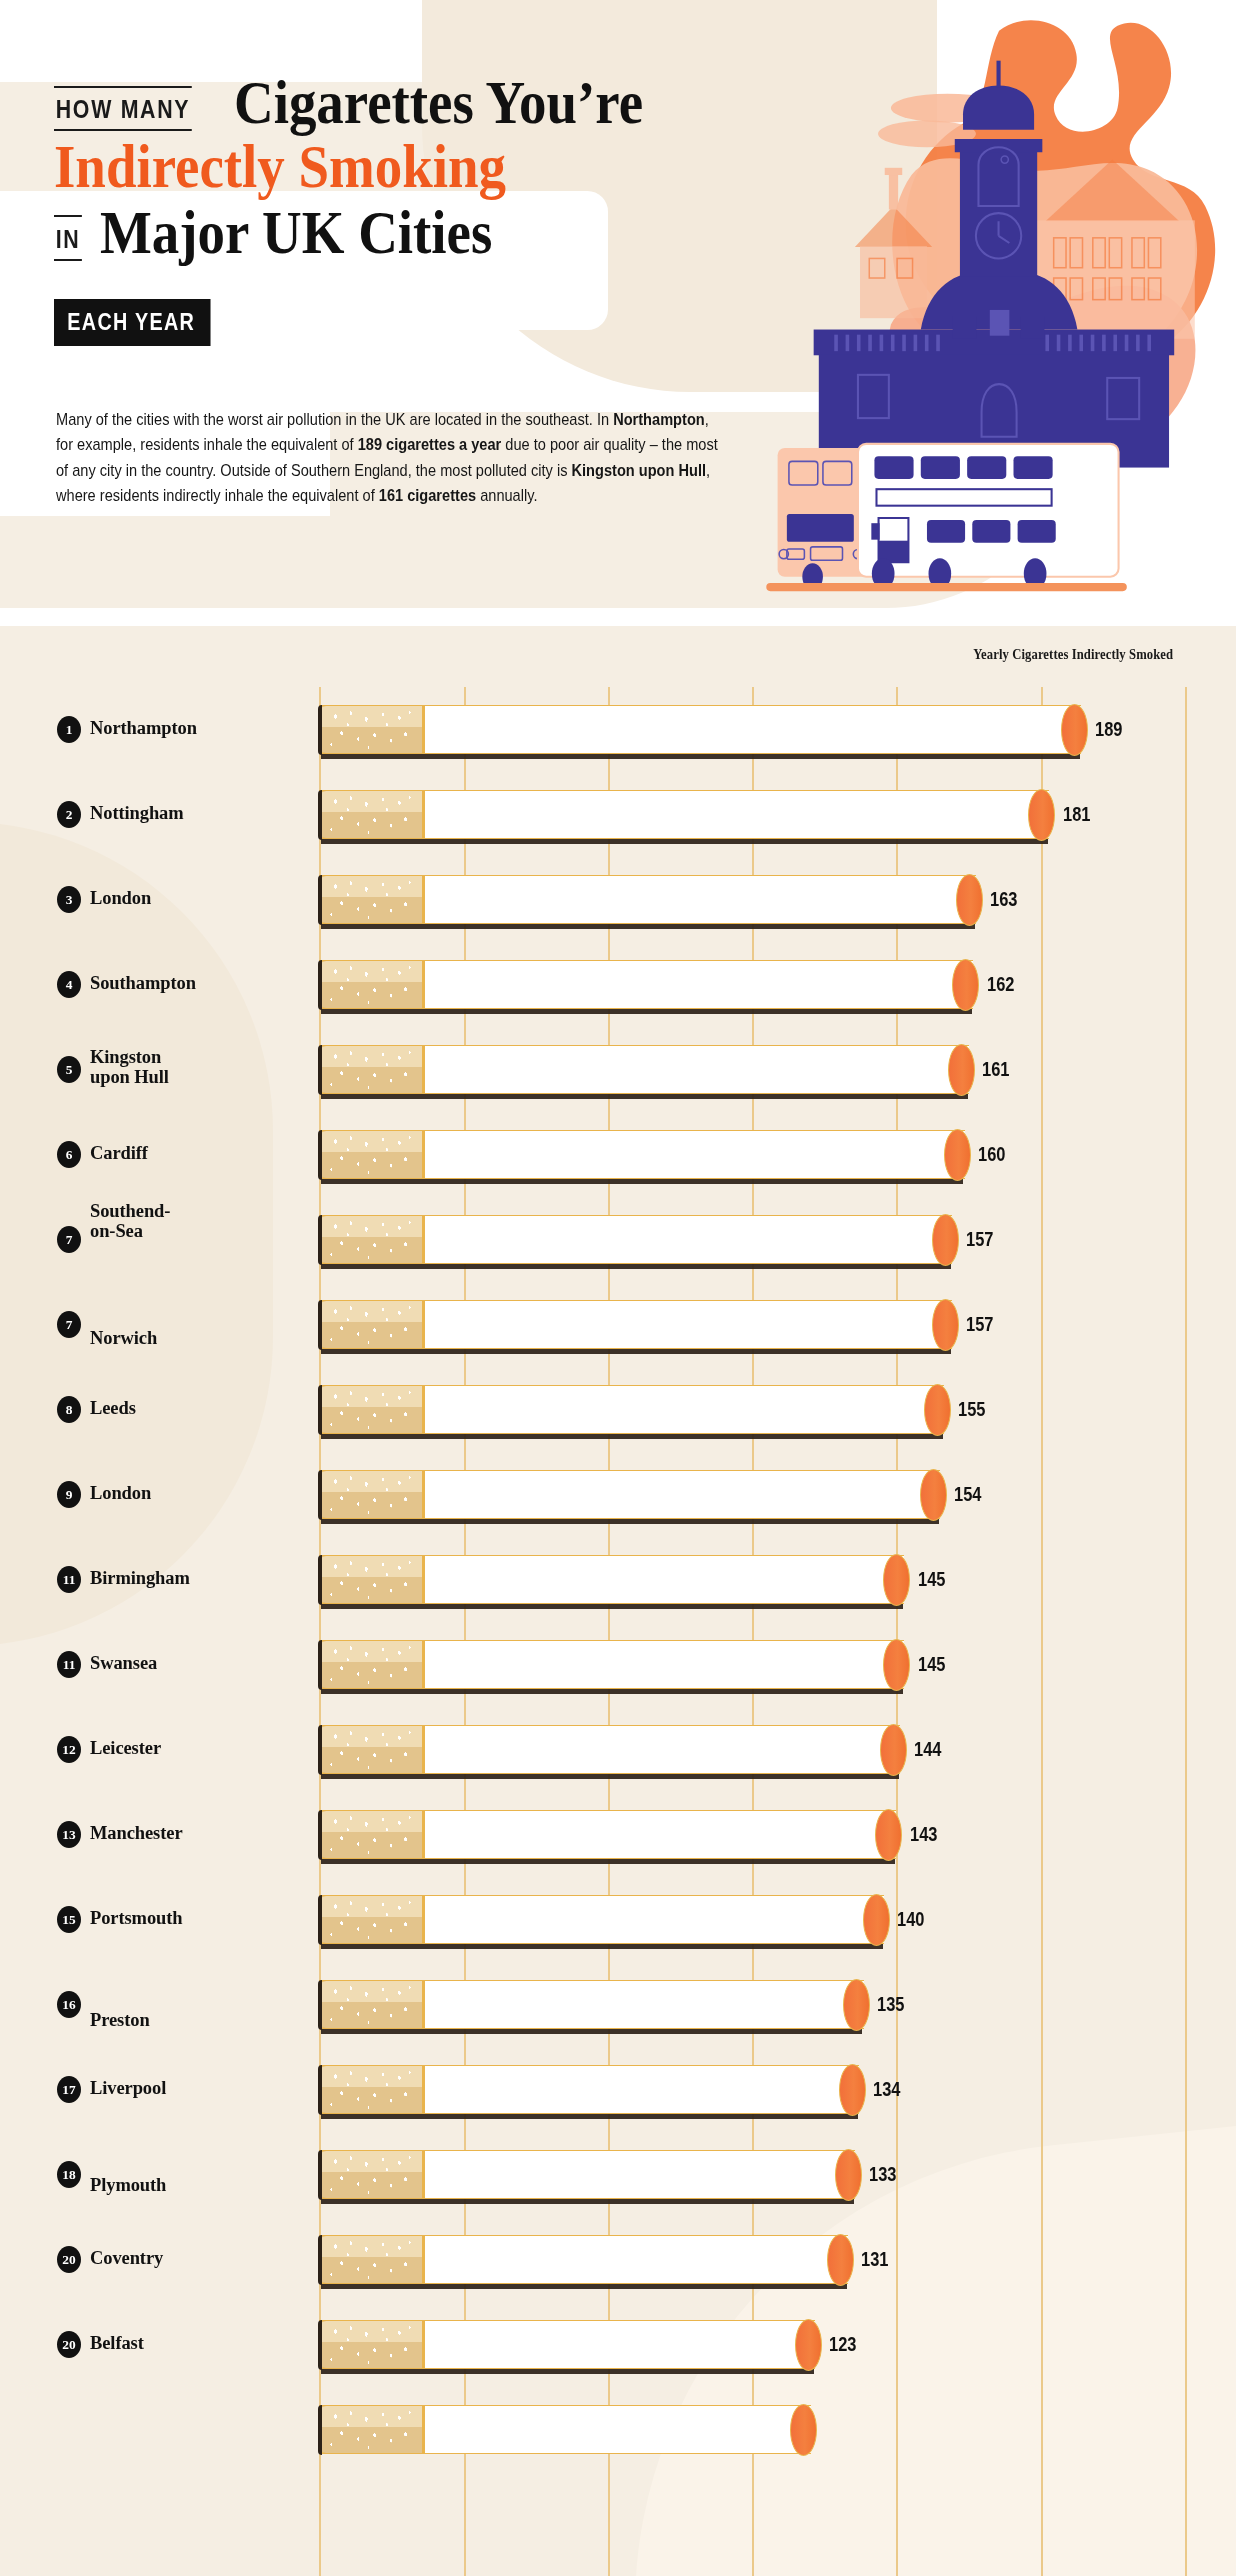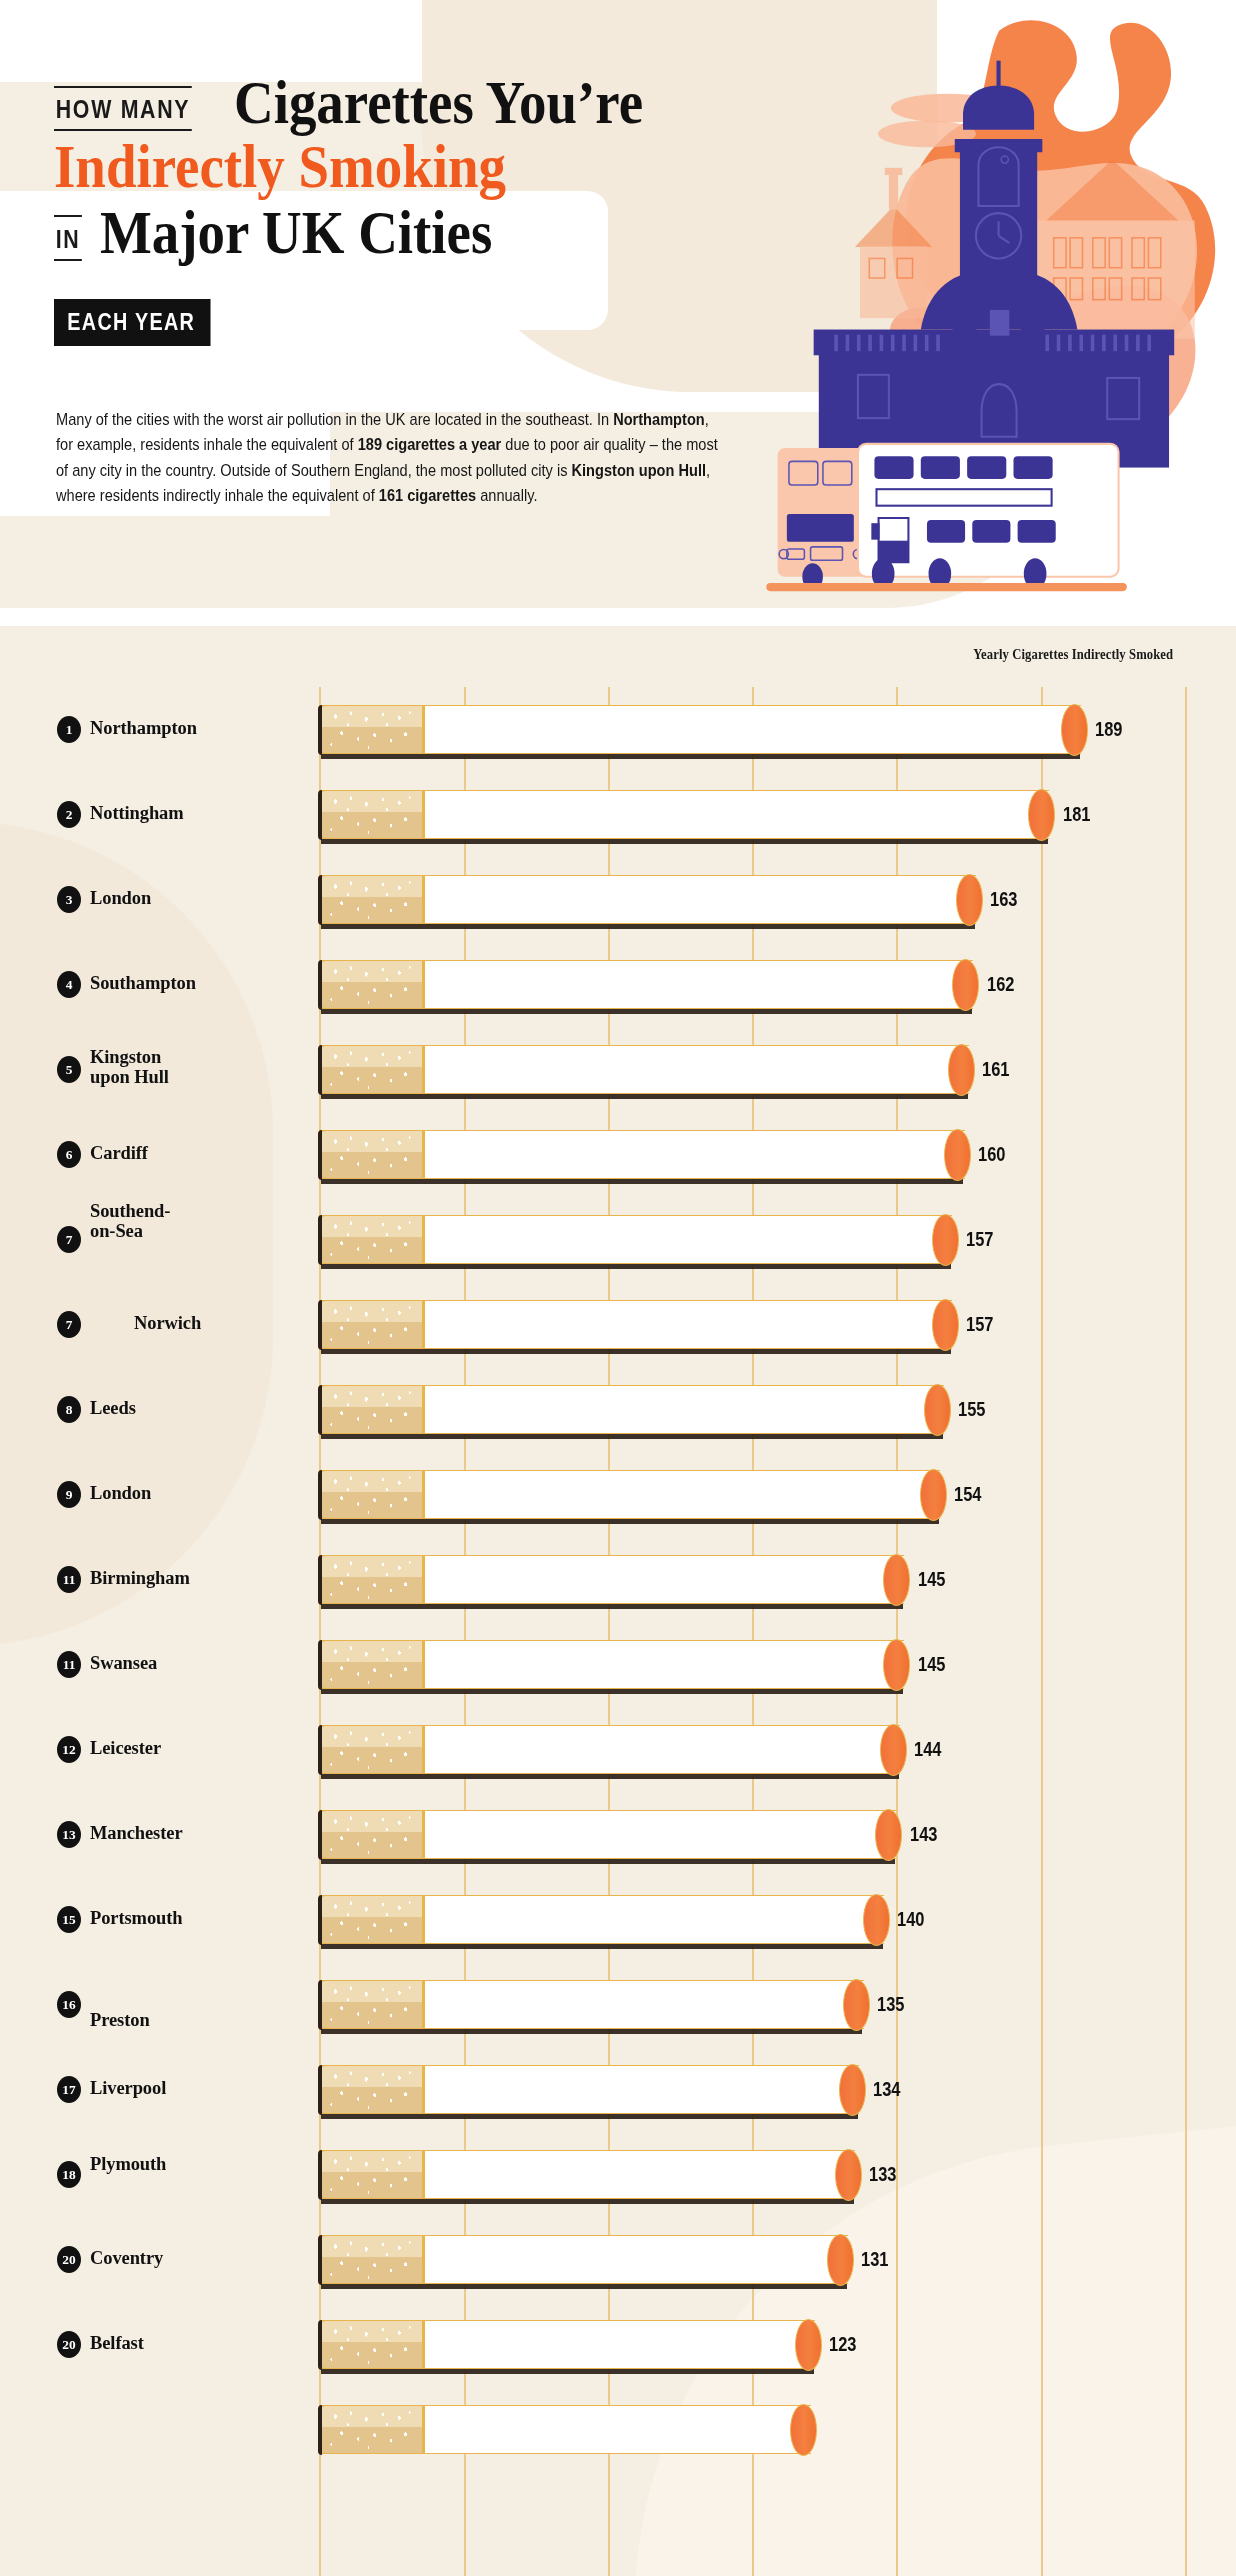--- a/index.html
+++ b/index.html
@@ -442,21 +442,21 @@
           <div class="cig-filter"></div>
           <div class="cig-seam"></div>
           <div class="cig-left-edge"></div>
           <div class="cig-shadow" style="width: 630px;"></div>
           <div class="cig-ember" style="left: 613px;"></div>
         </div>
         <div class="val" style="left: 966px; top: 31px;">157</div>
       </div>
       <div class="row">
         <div class="rank" style="top: 29px;">7</div>
-        <div class="city" style="top: 31px; margin-left: 44px;">Norwich</div>
+        <div class="city" style="top: 46px;">Norwich</div>
         <div class="cig" style="width: 633px; top: 18px;">
           <div class="cig-body"></div>
           <div class="cig-filter"></div>
           <div class="cig-seam"></div>
           <div class="cig-left-edge"></div>
           <div class="cig-shadow" style="width: 630px;"></div>
           <div class="cig-ember" style="left: 613px;"></div>
         </div>
         <div class="val" style="left: 966px; top: 31px;">157</div>
       </div>
@@ -572,21 +572,21 @@
           <div class="cig-filter"></div>
           <div class="cig-seam"></div>
           <div class="cig-left-edge"></div>
           <div class="cig-shadow" style="width: 537px;"></div>
           <div class="cig-ember" style="left: 520px;"></div>
         </div>
         <div class="val" style="left: 873px; top: 31px;">134</div>
       </div>
       <div class="row">
         <div class="rank" style="top: 29px;">18</div>
-        <div class="city" style="top: 22px;">Plymouth</div>
+        <div class="city" style="top: 43px;">Plymouth</div>
         <div class="cig" style="width: 536px; top: 18px;">
           <div class="cig-body"></div>
           <div class="cig-filter"></div>
           <div class="cig-seam"></div>
           <div class="cig-left-edge"></div>
           <div class="cig-shadow" style="width: 533px;"></div>
           <div class="cig-ember" style="left: 516px;"></div>
         </div>
         <div class="val" style="left: 869px; top: 31px;">133</div>
       </div>

